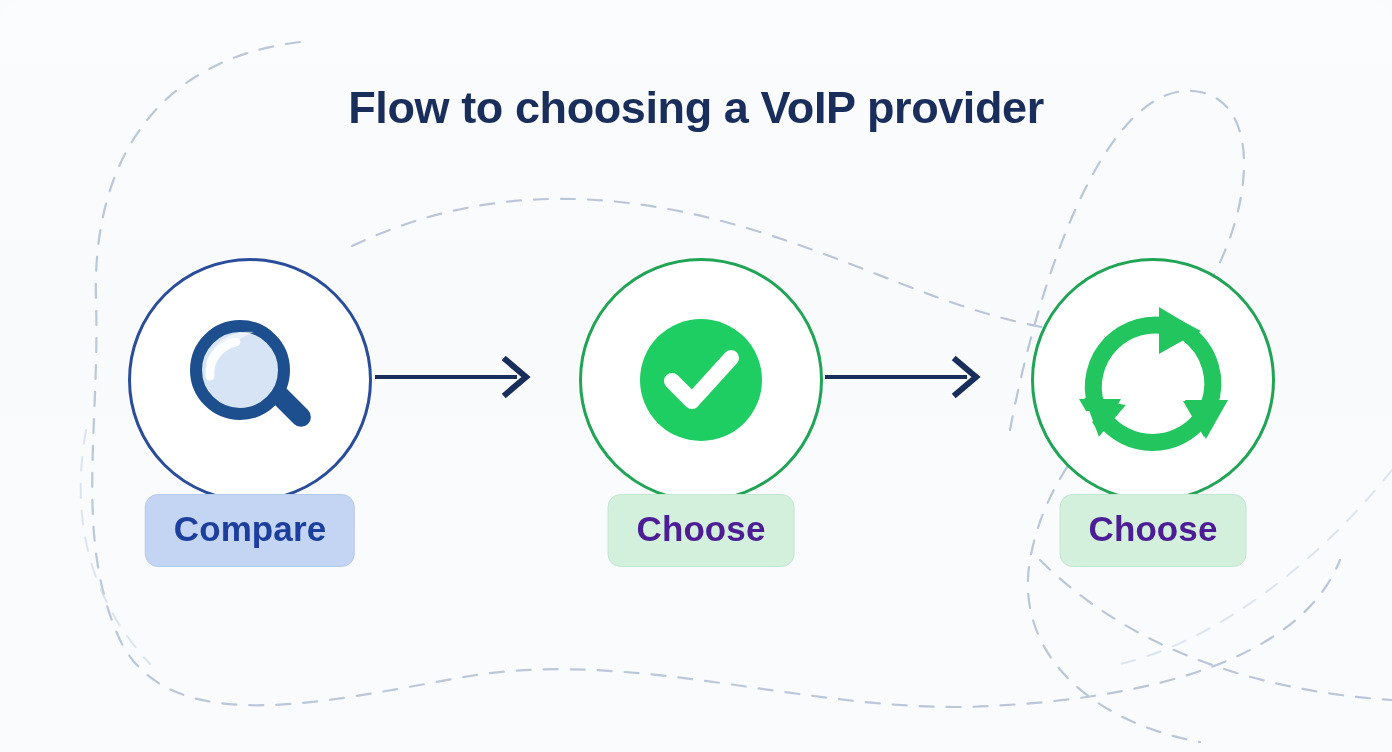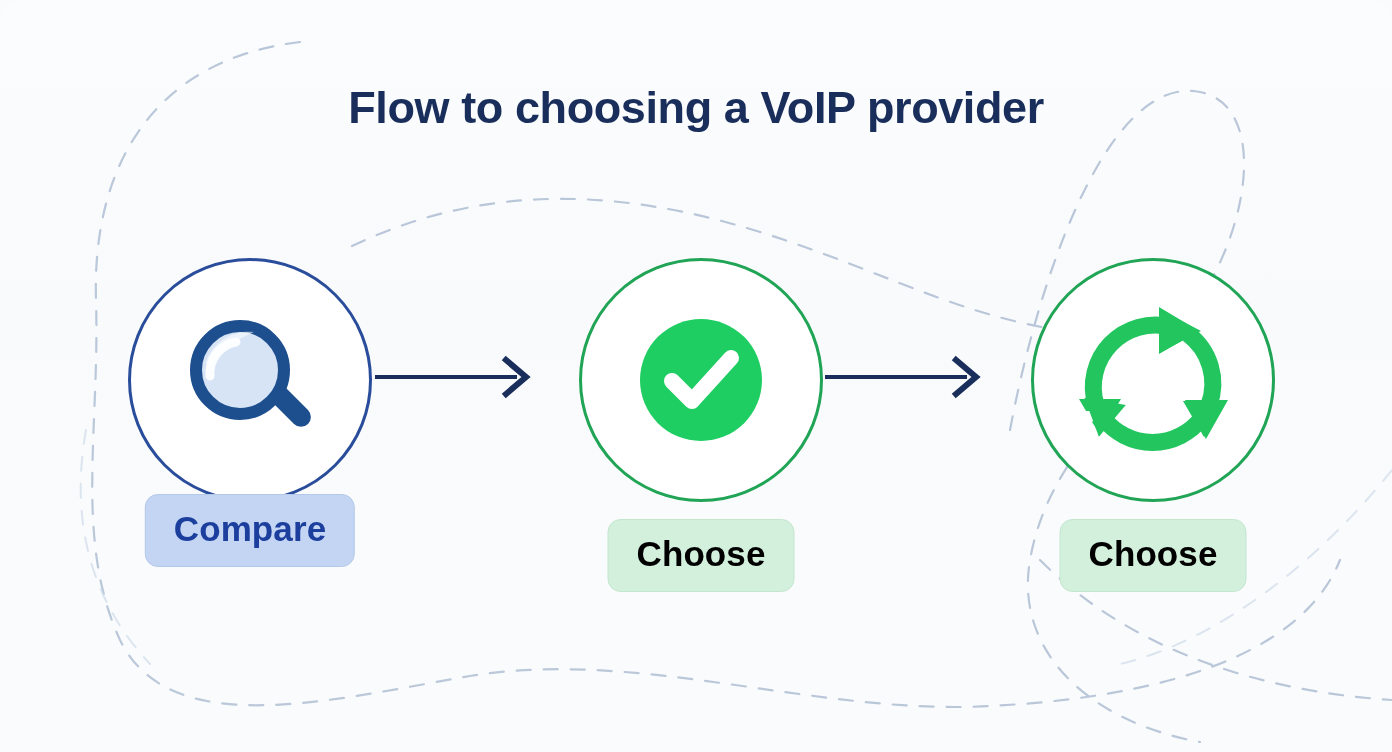--- a/index.html
+++ b/index.html
@@ -76,22 +76,21 @@
     white-space: nowrap;
   }
   .node-pill.blue {
     background: #c3d5f2;
     border: 1px solid #b3c9ea;
     color: #1c3f9e;
   }
   .node-pill.green {
     background: #d3f0dc;
     border: 1px solid #c3e6cf;
-    color: #000000;
-    margin-top: 25px;
+    color: #4c1d95;
   }
   #node-compare { left: 100px; }
   #node-choose  { left: 551px; }
   #node-switch  { left: 1003px; }
   .connector {
     position: absolute;
     top: 352px;
     width: 170px;
     height: 50px;
   }

